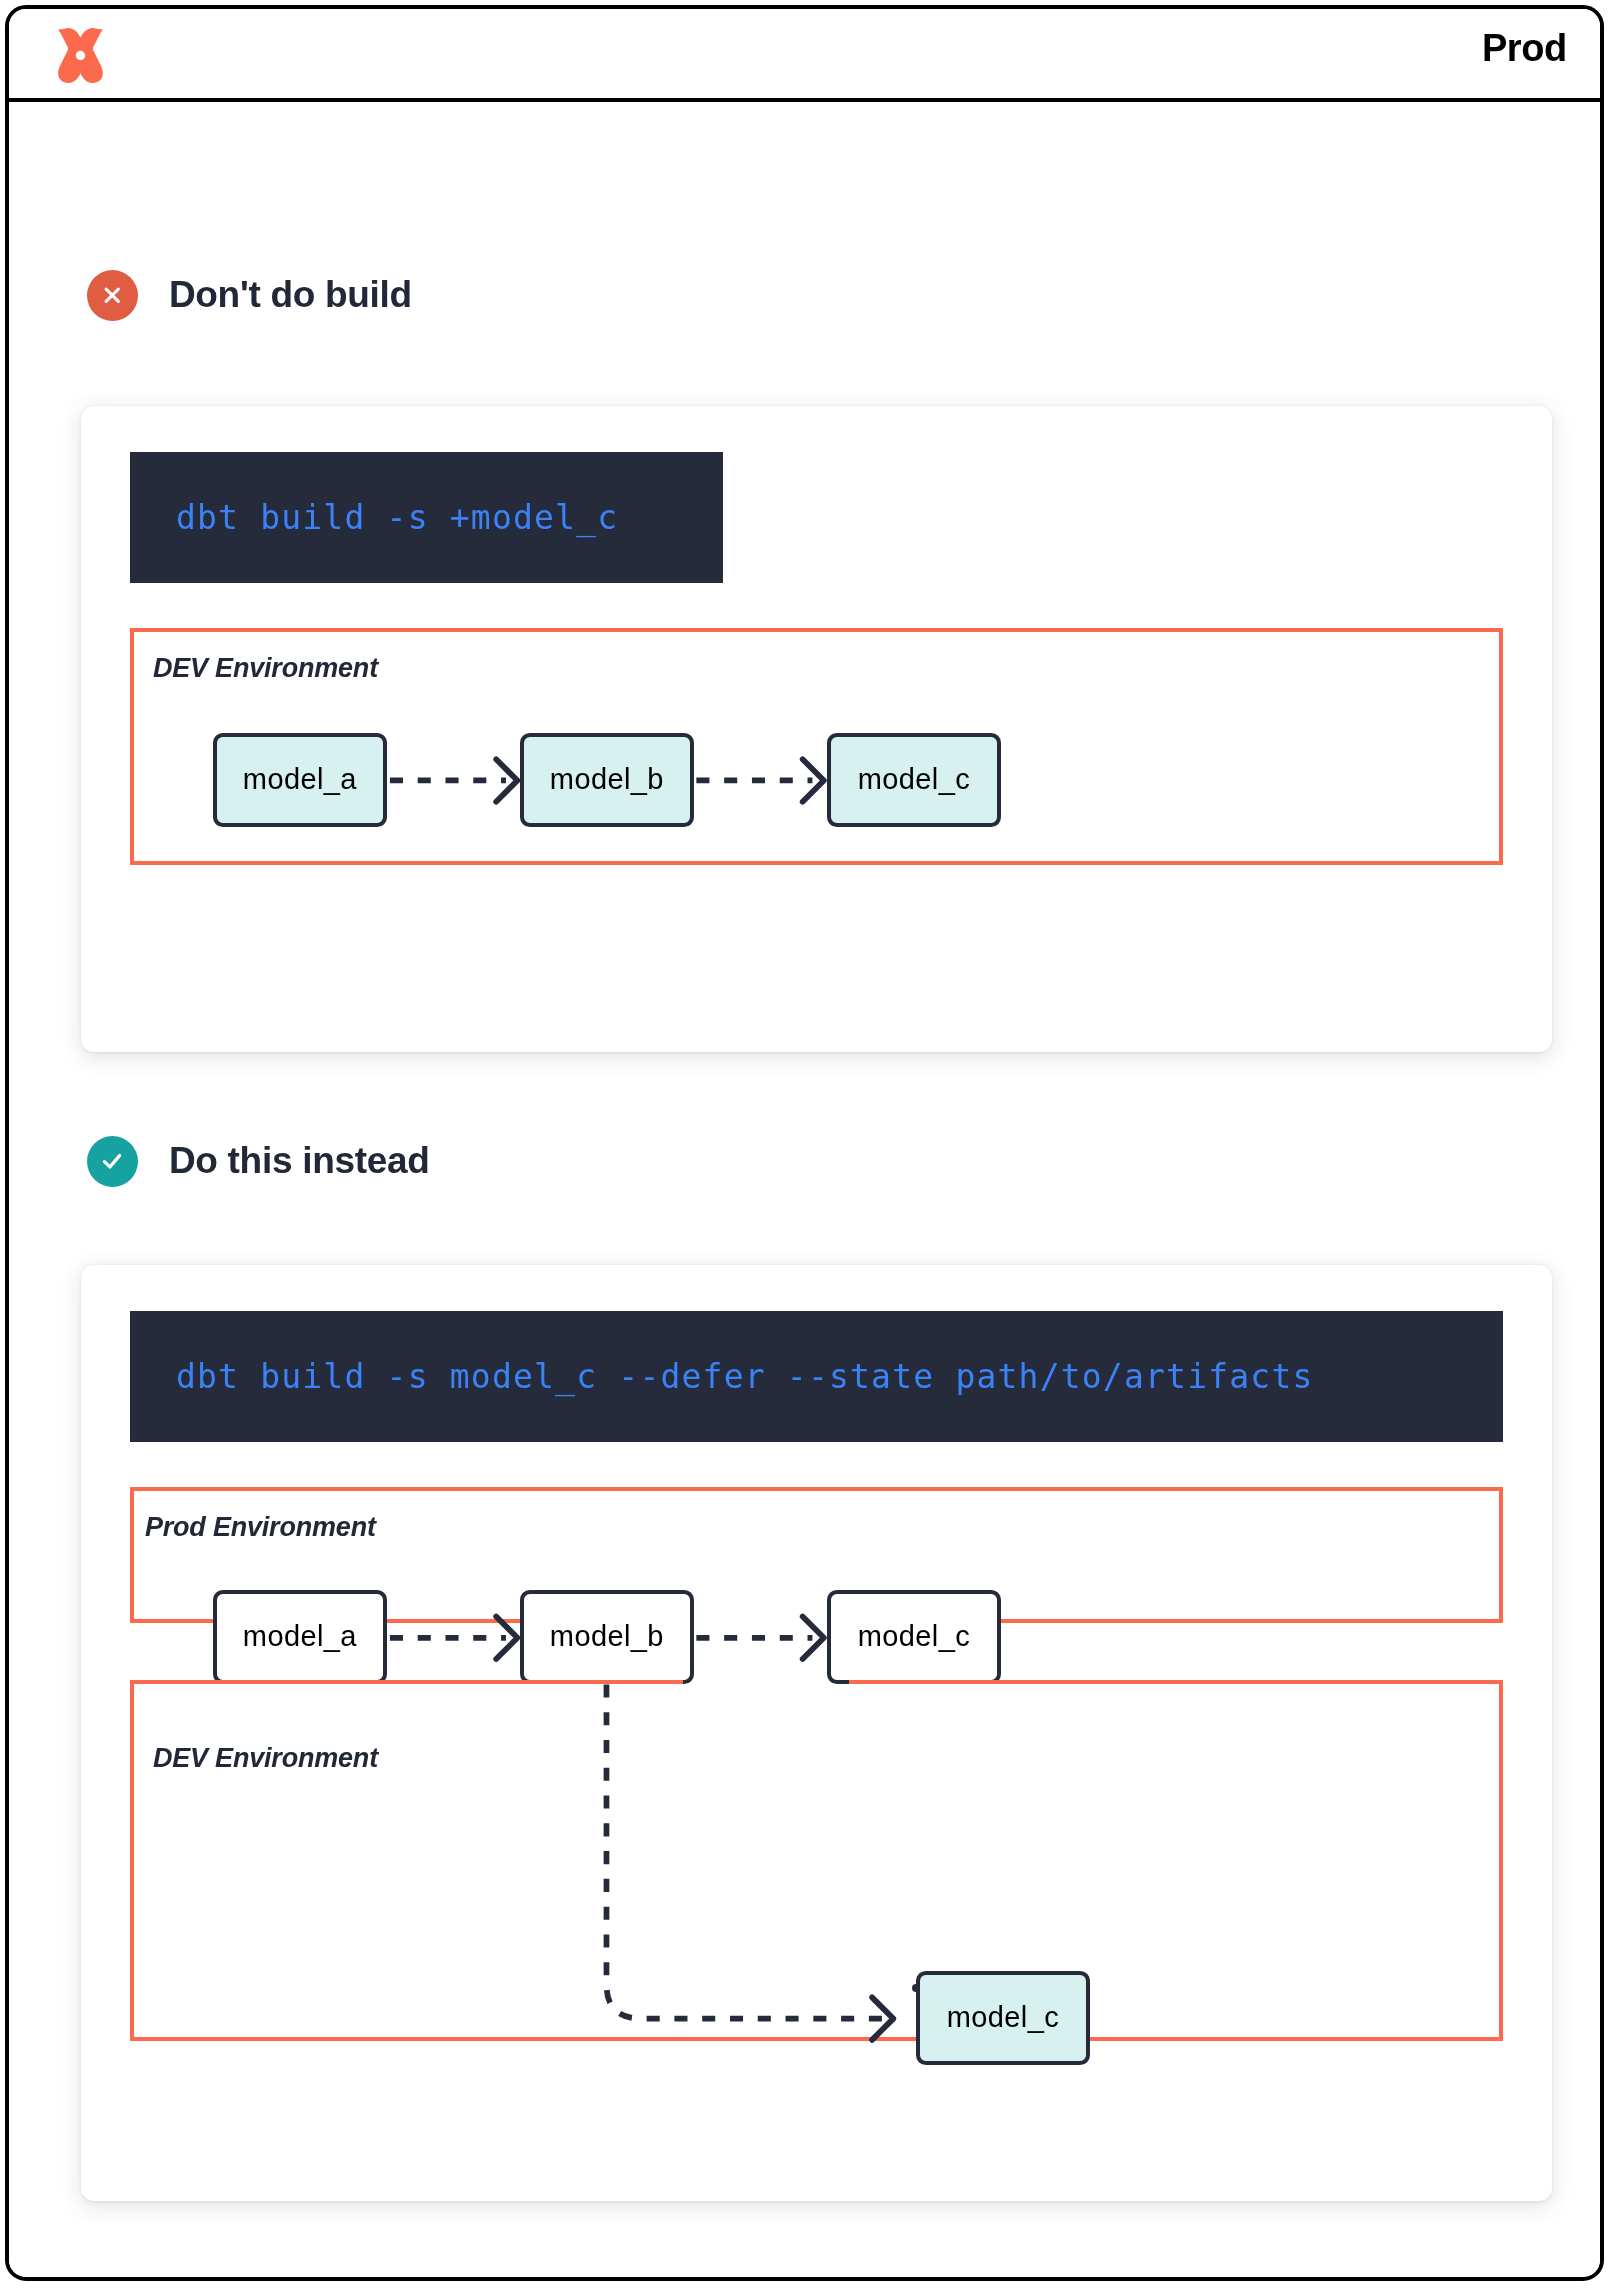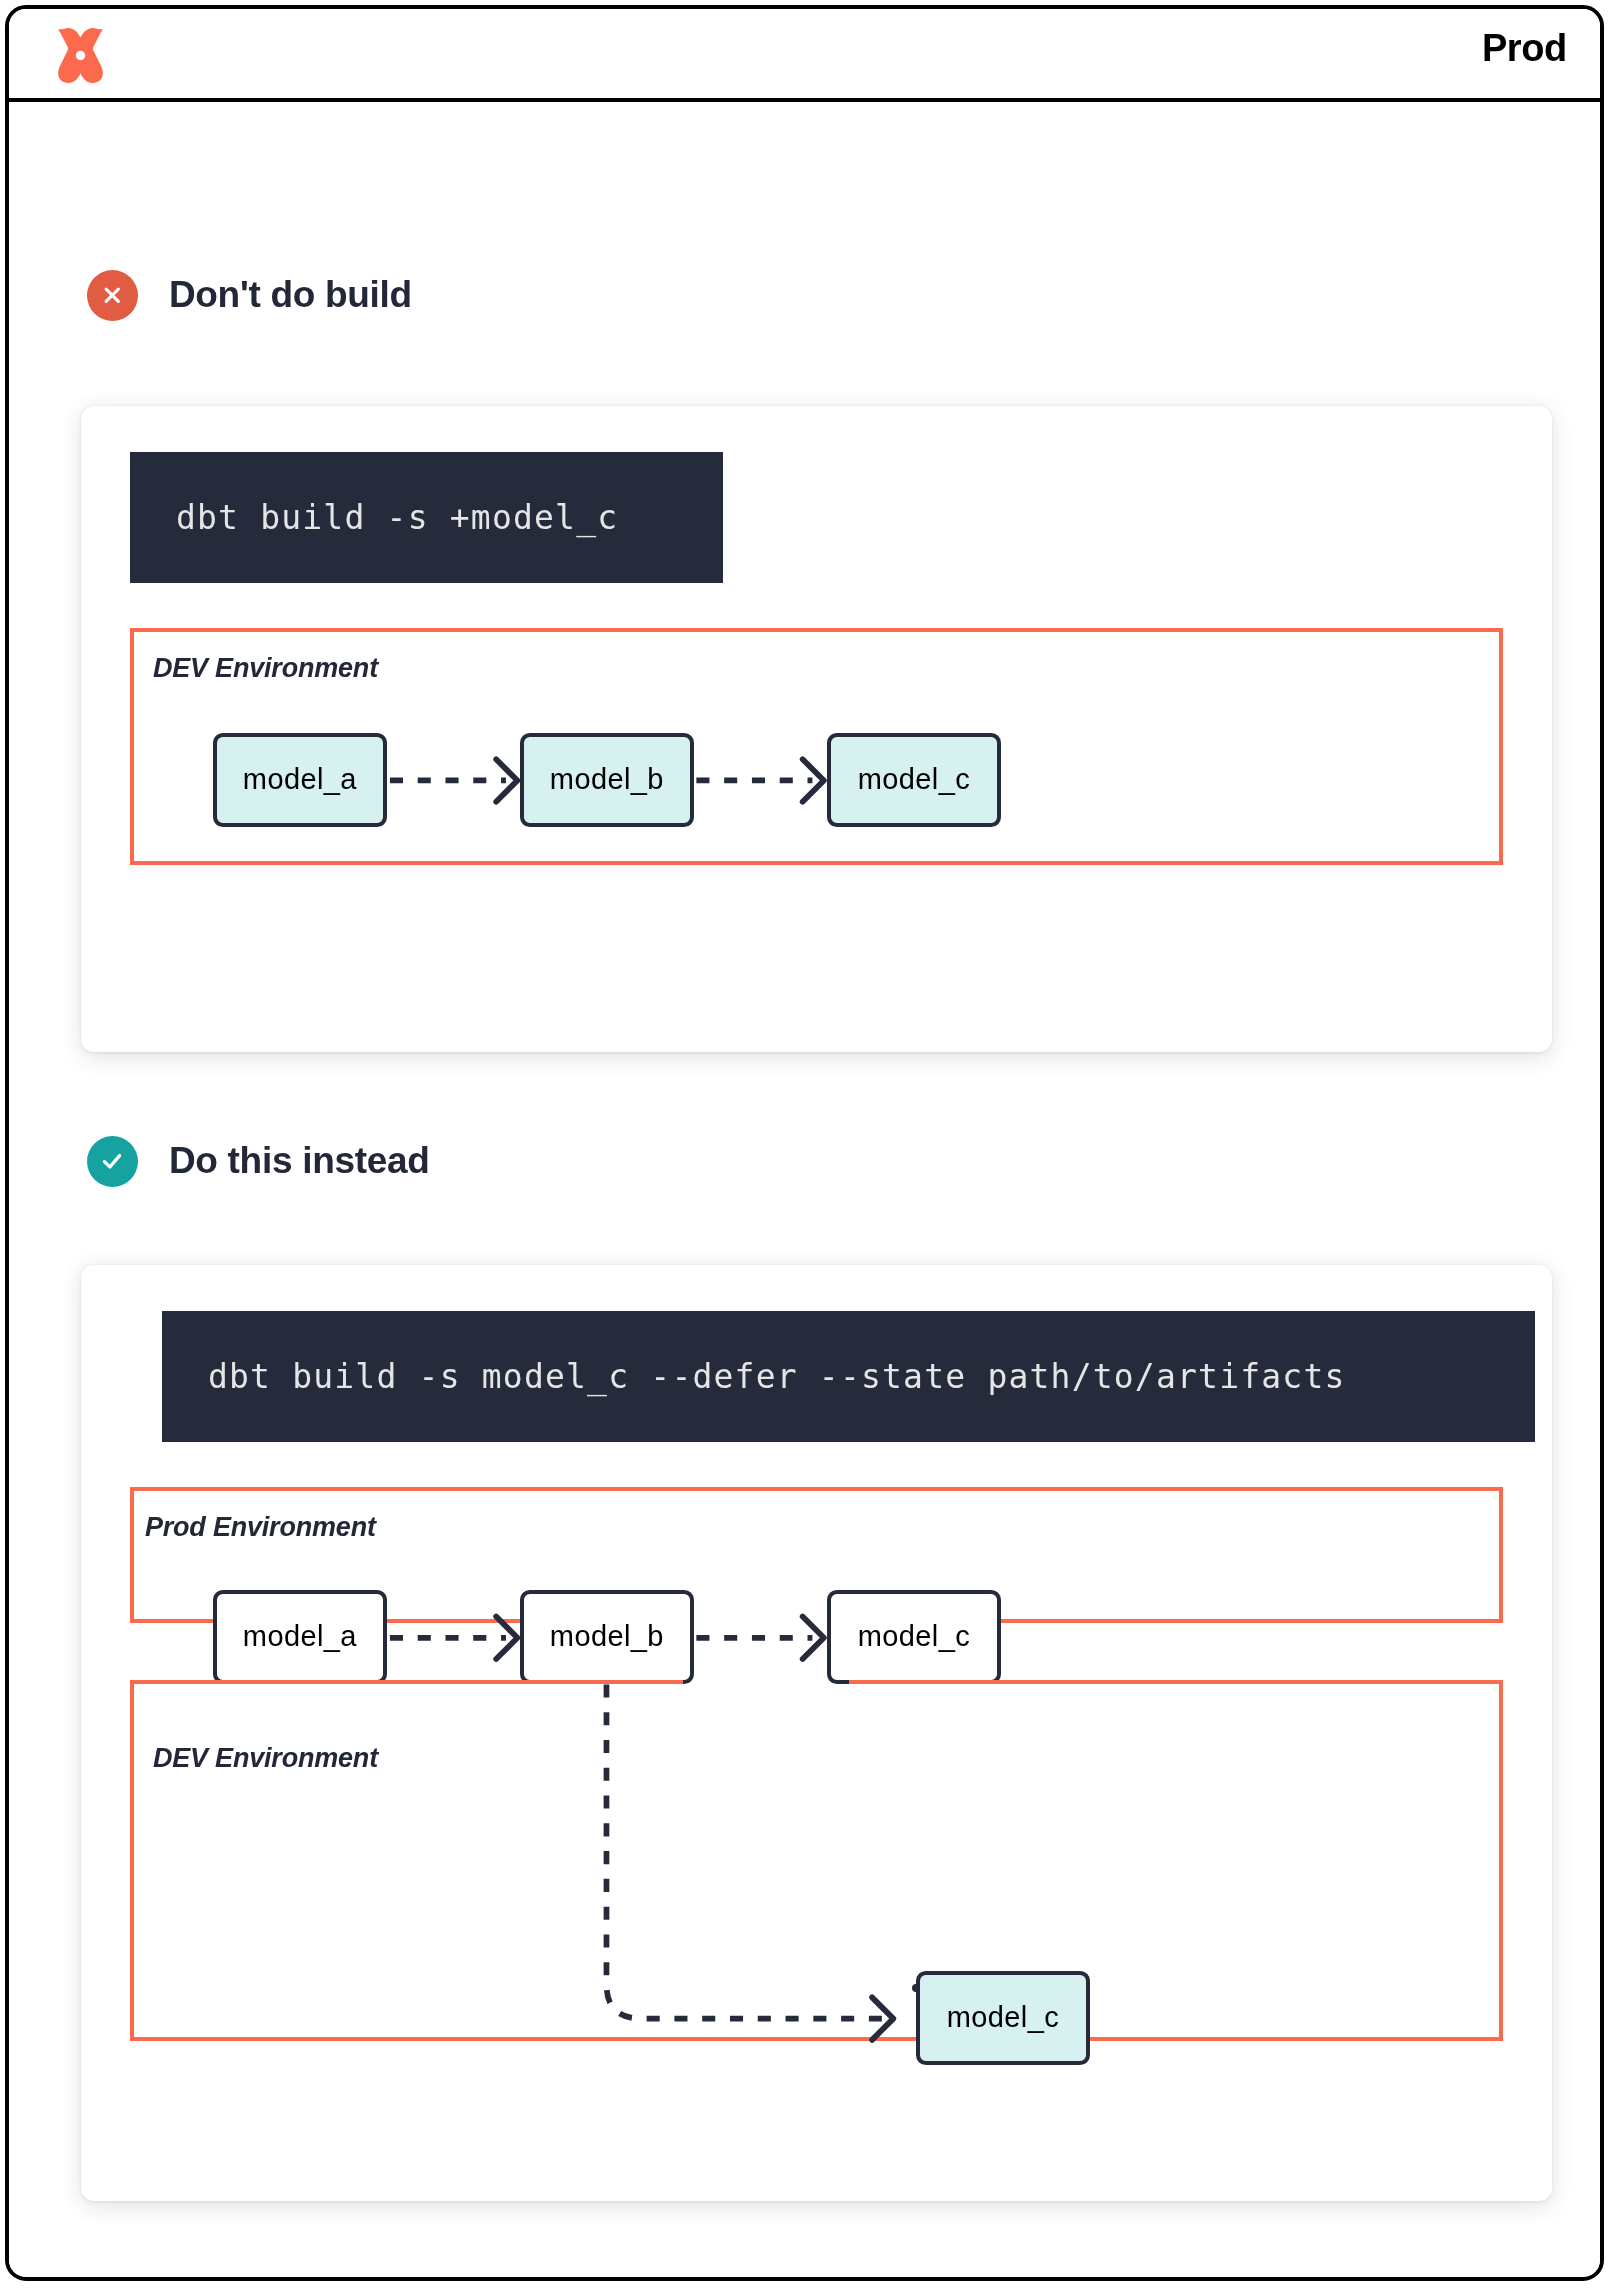--- a/index.html
+++ b/index.html
@@ -91,21 +91,21 @@
     position: absolute;
     background: #ffffff;
     border-radius: 13px;
     box-shadow: 0 4.1px 21px rgba(60,70,90,0.16), 0 0.8px 3.3px rgba(60,70,90,0.10);
   }
 
   
   .code {
     position: absolute;
     background: #262b3b;
-    color: #e5e5e5;
+    color: #3b82f6;
     font-family: "DejaVu Sans Mono", "Liberation Mono", monospace;
     font-size: 33px;
     line-height: 1;
     display: flex;
     align-items: center;
     padding-left: 46px;
     box-sizing: border-box;
     letter-spacing: 1.2px;
     white-space: pre;
   }
@@ -209,21 +209,21 @@
       <span class="badge good">
         <svg width="26" height="26" viewBox="0 0 24 24">
           <path d="M5 12.5 L10 17.5 L19 7" stroke="#ffffff" stroke-width="3" fill="none" stroke-linecap="round" stroke-linejoin="round"></path>
         </svg>
       </span>
       <span class="section-title">Do this instead</span>
     </div>
 
     <div class="card" style="left:72px; top:1163px; width:1471px; height:936px;">
 
-      <div class="code" style="left:49px; top:46px; width:1373px; height:131px;margin-left:32px;">dbt build -s model_c --defer --state path/to/artifacts</div>
+      <div class="code" style="left:49px; top:46px; width:1373px; height:131px;">dbt build -s model_c --defer --state path/to/artifacts</div>
 
       <div class="env-box no-bottom" style="left:49px; top:222px; width:1373px; height:136px;"></div>
       <div class="env-edge" style="left:49px; top:354px; width:553px;"></div>
       <div class="env-edge" style="left:768px; top:354px; width:654px;"></div>
       <div class="env-label" style="left:64px; top:247px;">Prod Environment</div>
 
       <div class="node prod" style="left:132px; top:325px; width:174px; height:94px;">model_a</div>
       <div class="node prod" style="left:439px; top:325px; width:174px; height:94px;">model_b</div>
       <div class="node prod" style="left:746px; top:325px; width:174px; height:94px;">model_c</div>
 

